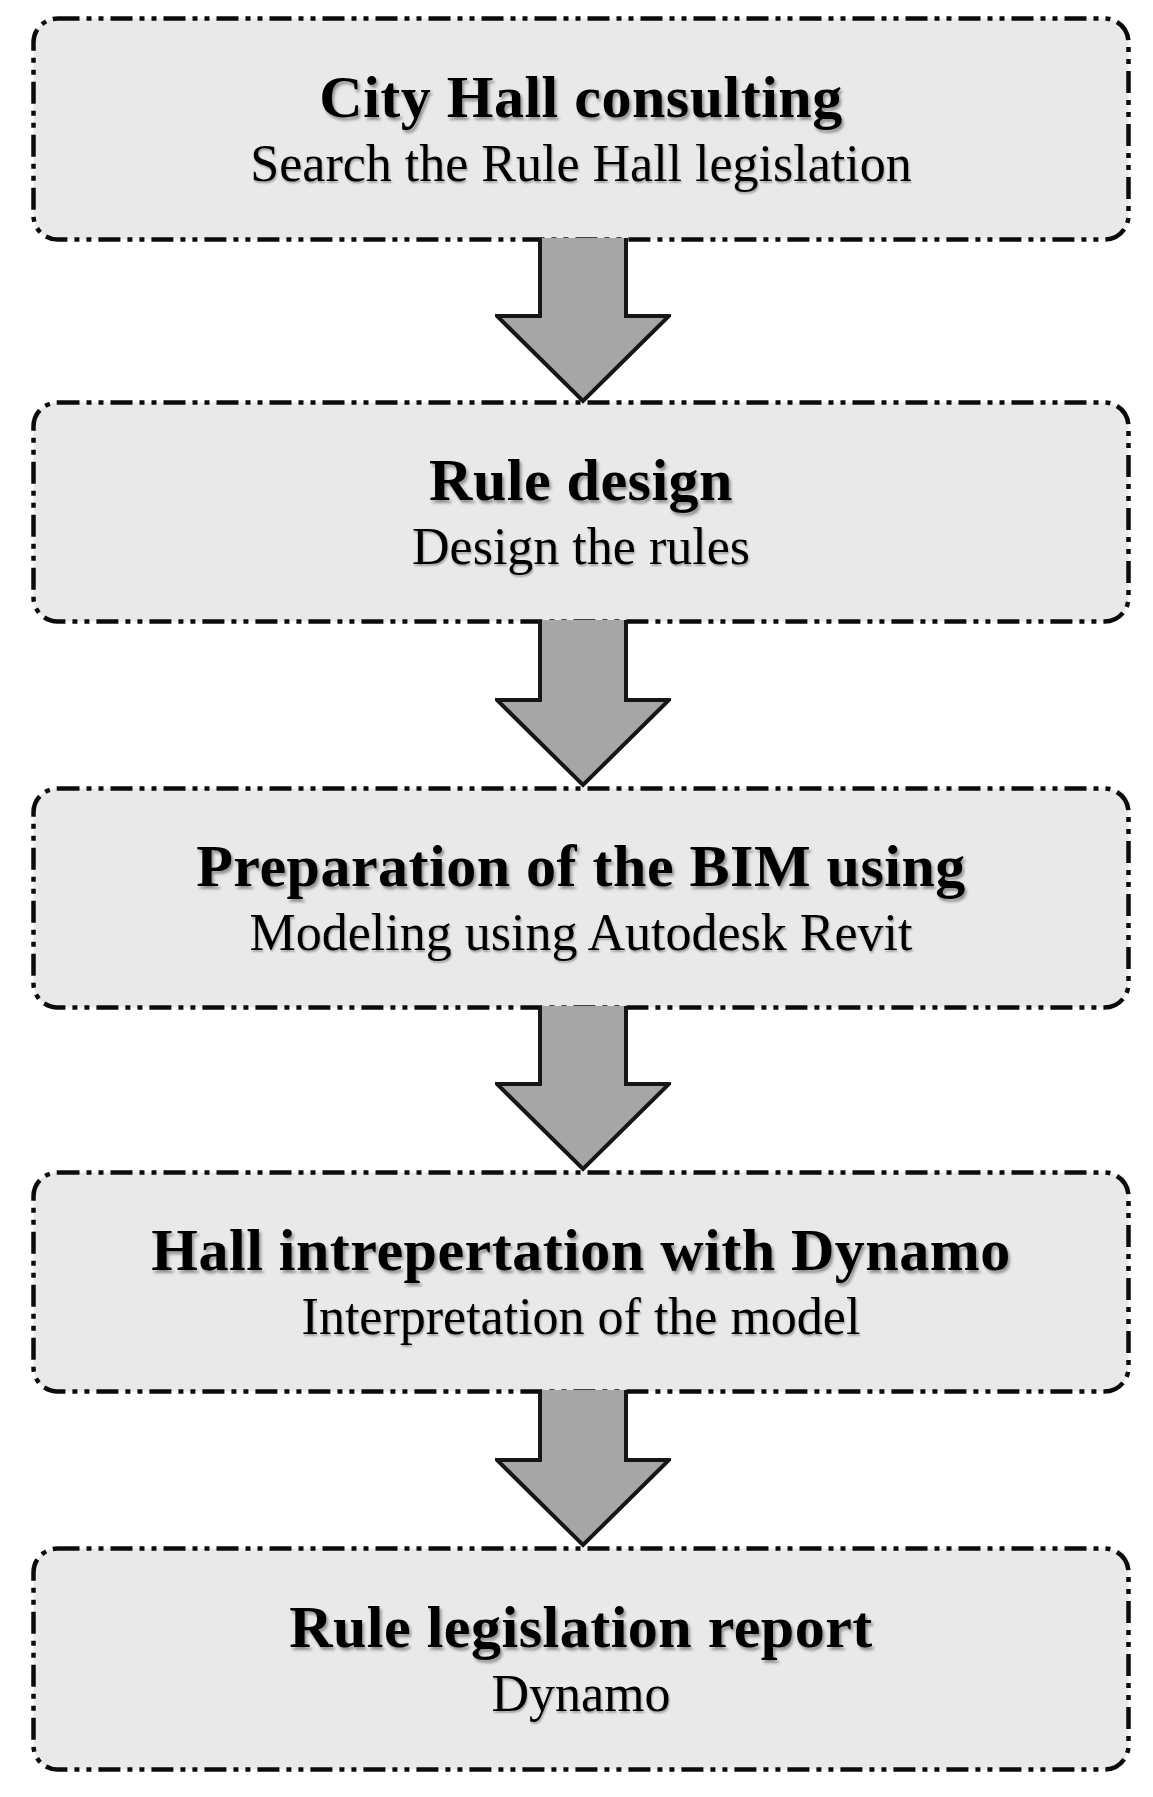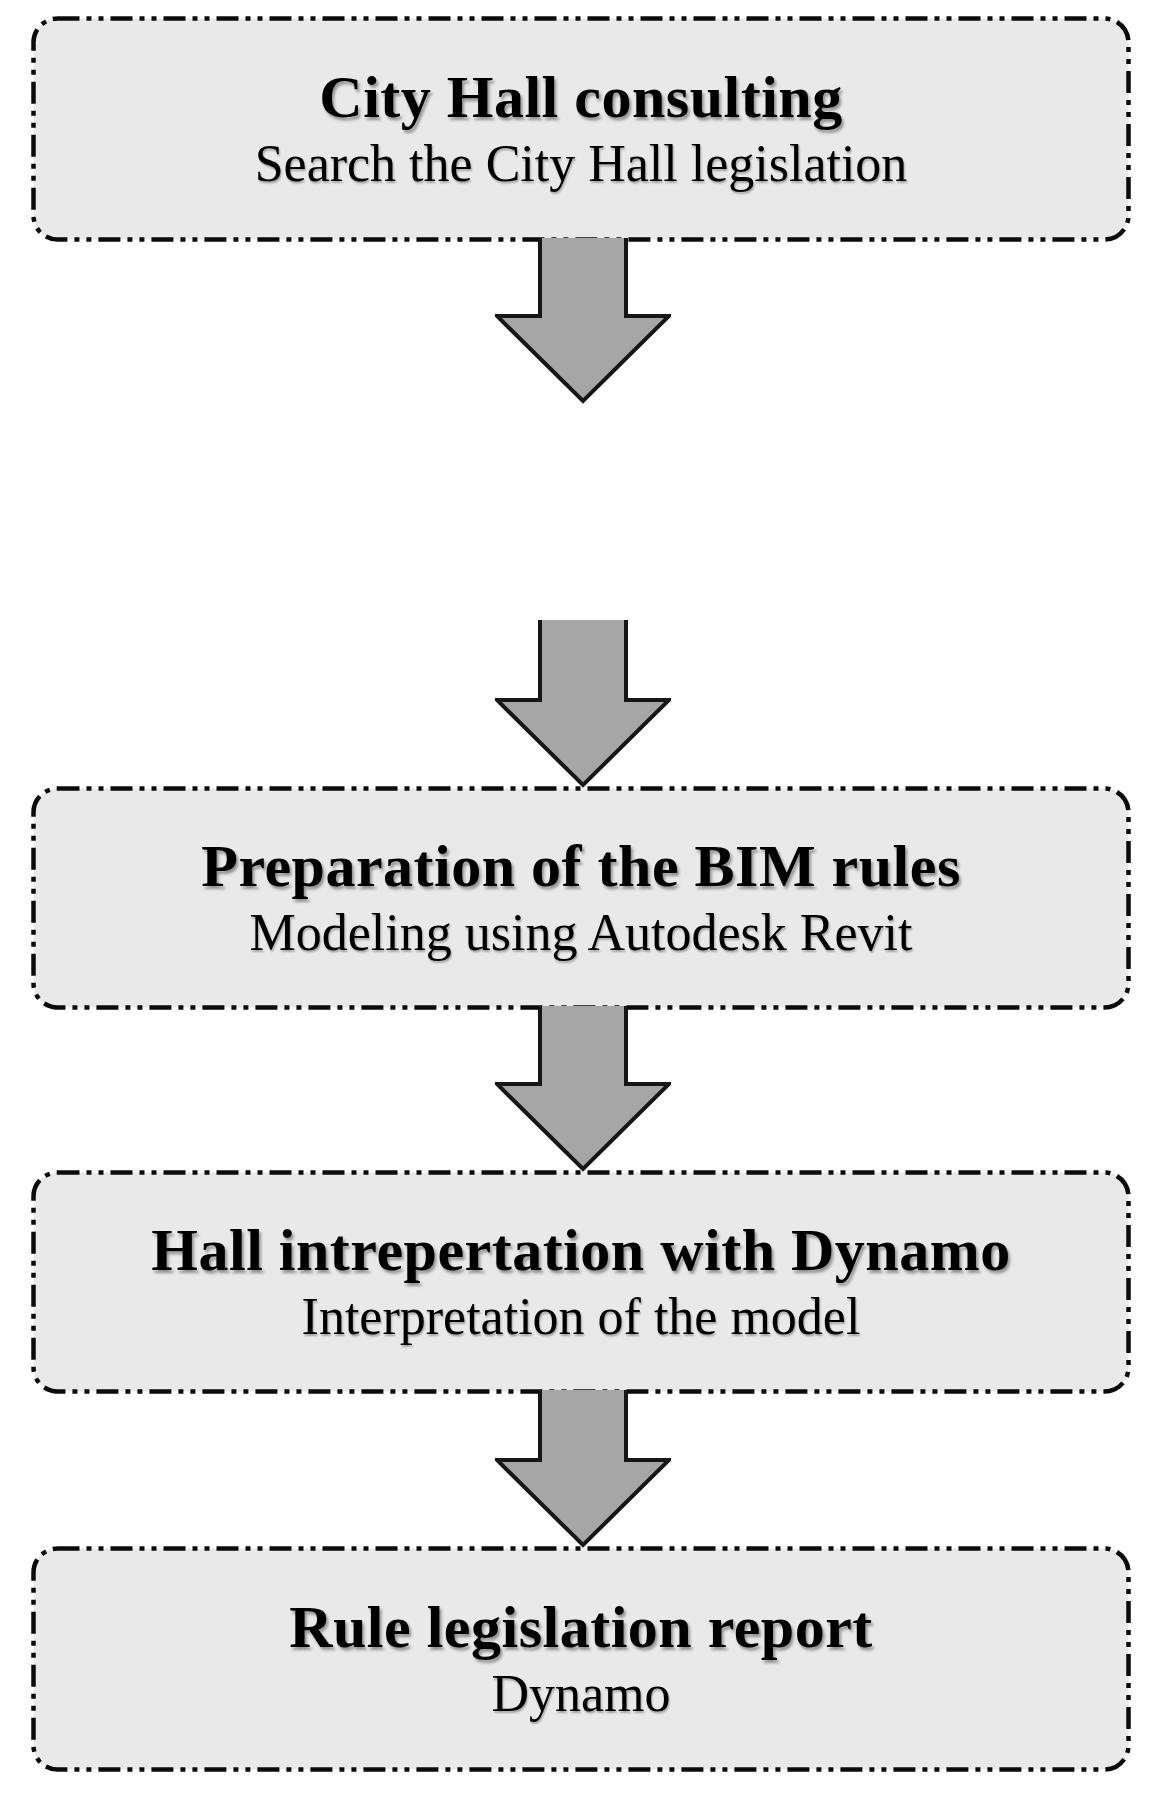--- a/index.html
+++ b/index.html
@@ -82,39 +82,48 @@
 <body>
 
 <div class="canvas">
 
   <div class="flow-box" style="top:16px;height:226px">
     <svg class="box-border-svg" width="1100" height="226">
       <rect class="box-rect" x="2.5" y="2.5" width="1095" height="221" rx="24"></rect>
     </svg>
     <div class="box-text">
       <div class="box-title">City Hall consulting</div>
-      <div class="box-subtitle">Search the City Hall legislation</div>
+      <div class="box-subtitle">Search the Rule Hall legislation</div>
     </div>
   </div>
 
   <svg class="flow-arrow" style="top:238px" width="176" height="166">
     <polygon class="arrow-shape" points="45,-8 45,78 2,78 88,163 174,78 131,78 131,-8"></polygon>
   </svg>
 
+  <div class="flow-box" style="top:400px;height:224px">
+    <svg class="box-border-svg" width="1100" height="224">
+      <rect class="box-rect" x="2.5" y="2.5" width="1095" height="219" rx="24"></rect>
+    </svg>
+    <div class="box-text">
+      <div class="box-title">Rule design</div>
+      <div class="box-subtitle">Design the rules</div>
+    </div>
+  </div>
 
   <svg class="flow-arrow" style="top:620px" width="176" height="168">
     <polygon class="arrow-shape" points="45,-8 45,80 2,80 88,165 174,80 131,80 131,-8"></polygon>
   </svg>
 
   <div class="flow-box" style="top:786px;height:224px">
     <svg class="box-border-svg" width="1100" height="224">
       <rect class="box-rect" x="2.5" y="2.5" width="1095" height="219" rx="24"></rect>
     </svg>
     <div class="box-text">
-      <div class="box-title">Preparation of the BIM rules</div>
+      <div class="box-title">Preparation of the BIM using</div>
       <div class="box-subtitle">Modeling using Autodesk Revit</div>
     </div>
   </div>
 
   <svg class="flow-arrow" style="top:1006px" width="176" height="166">
     <polygon class="arrow-shape" points="45,-8 45,78 2,78 88,163 174,78 131,78 131,-8"></polygon>
   </svg>
 
   <div class="flow-box" style="top:1170px;height:224px">
     <svg class="box-border-svg" width="1100" height="224">

